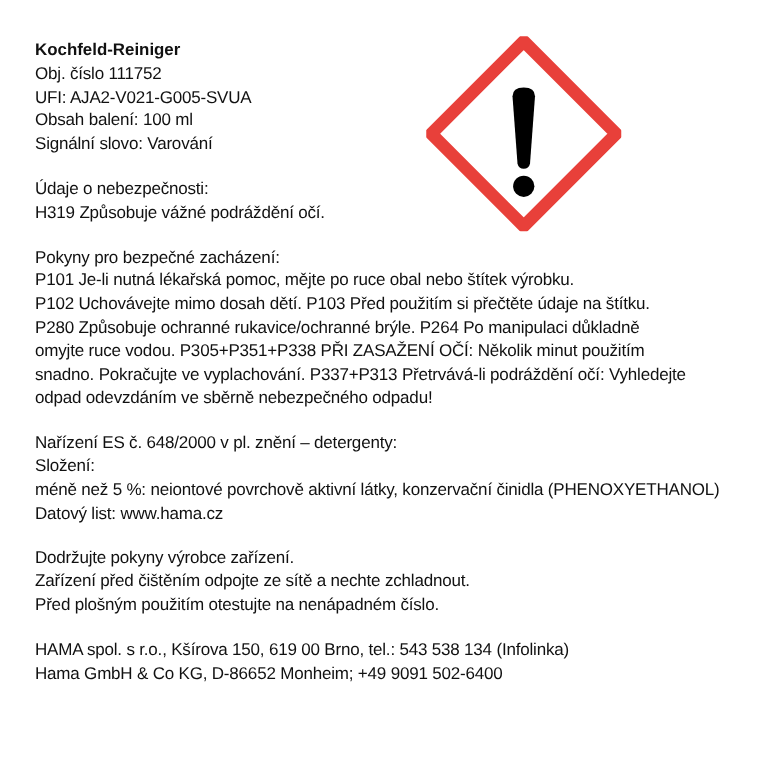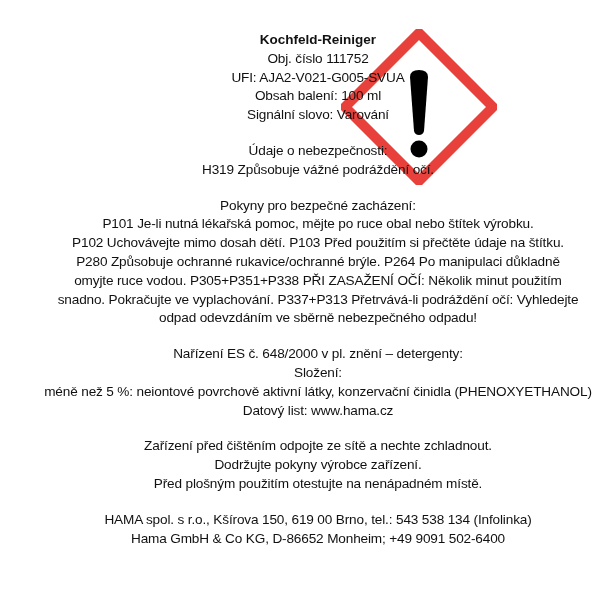--- a/index.html
+++ b/index.html
@@ -16,21 +16,20 @@
       color: #111111;
     }
     .label {
       position: absolute;
       left: 28px;
       top: 31px;
       width: 580px;
       font-size: 13.6px;
       line-height: 18.8px;
       letter-spacing: -0.15px;
-      text-align: center;
     }
     .line {
       white-space: nowrap;
       display: block;
     }
     .blank {
       height: 17px;
     }
     .title-line {
       font-family: "Liberation Sans", sans-serif;
@@ -91,21 +90,21 @@
 
   <div class="blank"></div>
 
   <span class="line"><span>Nařízení ES č. 648/2000 v pl. znění – </span><b>detergenty</b><b>:</b></span>
   <span class="line b">Složení:</span>
   <span class="line">méně než 5 %: neiontové povrchově aktivní látky, konzervační činidla (PHENOXYETHANOL)</span>
   <span class="line">Datový list: www.hama.cz</span>
 
   <div class="blank"></div>
 
+  <span class="line">Dodržujte pokyny výrobce zařízení.</span>
   <span class="line">Zařízení před čištěním odpojte ze sítě a nechte zchladnout.</span>
-  <span class="line">Dodržujte pokyny výrobce zařízení.</span>
-  <span class="line">Před plošným použitím otestujte na nenápadném místě.</span>
+  <span class="line">Před plošným použitím otestujte na nenápadném číslo.</span>
 
   <div class="blank"></div>
 
   <span class="line b">HAMA spol. s r.o., Kšírova 150, 619 00 Brno, tel.: 543 538 134 (Infolinka)</span>
   <span class="line b">Hama GmbH &amp; Co KG, D-86652 Monheim; +49 9091 502-6400</span>
 </div>
 
 </body></html>

